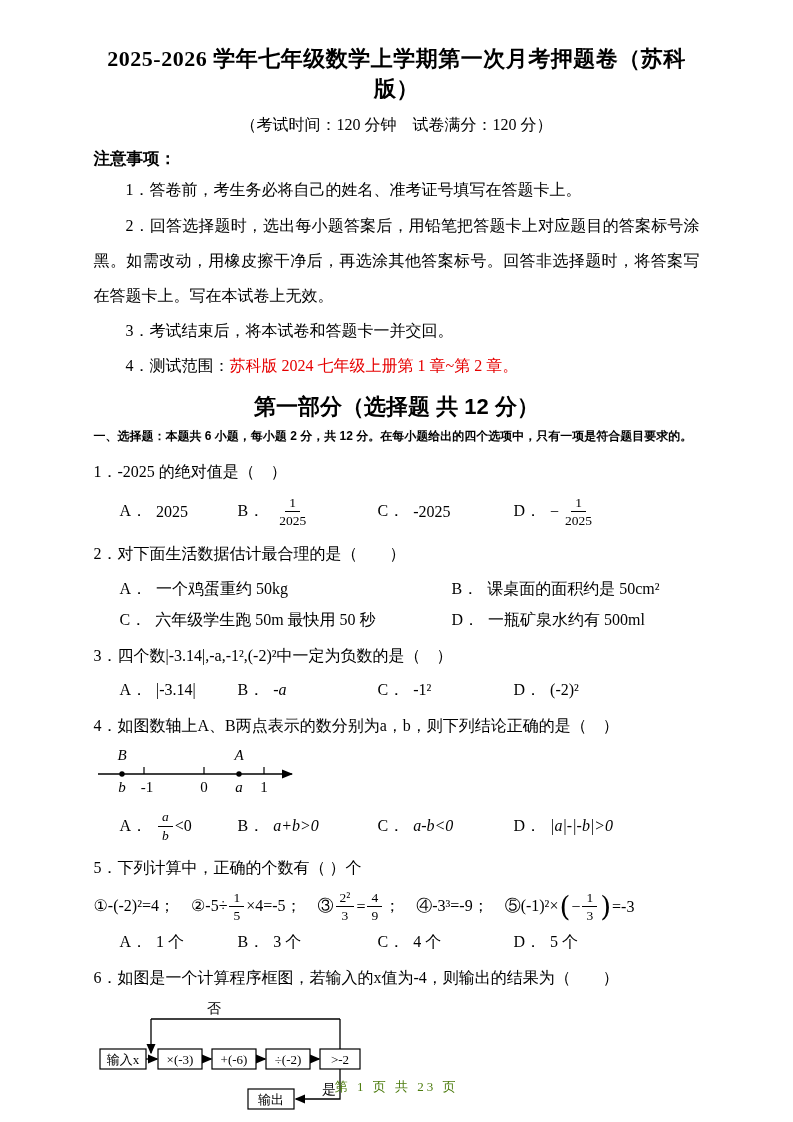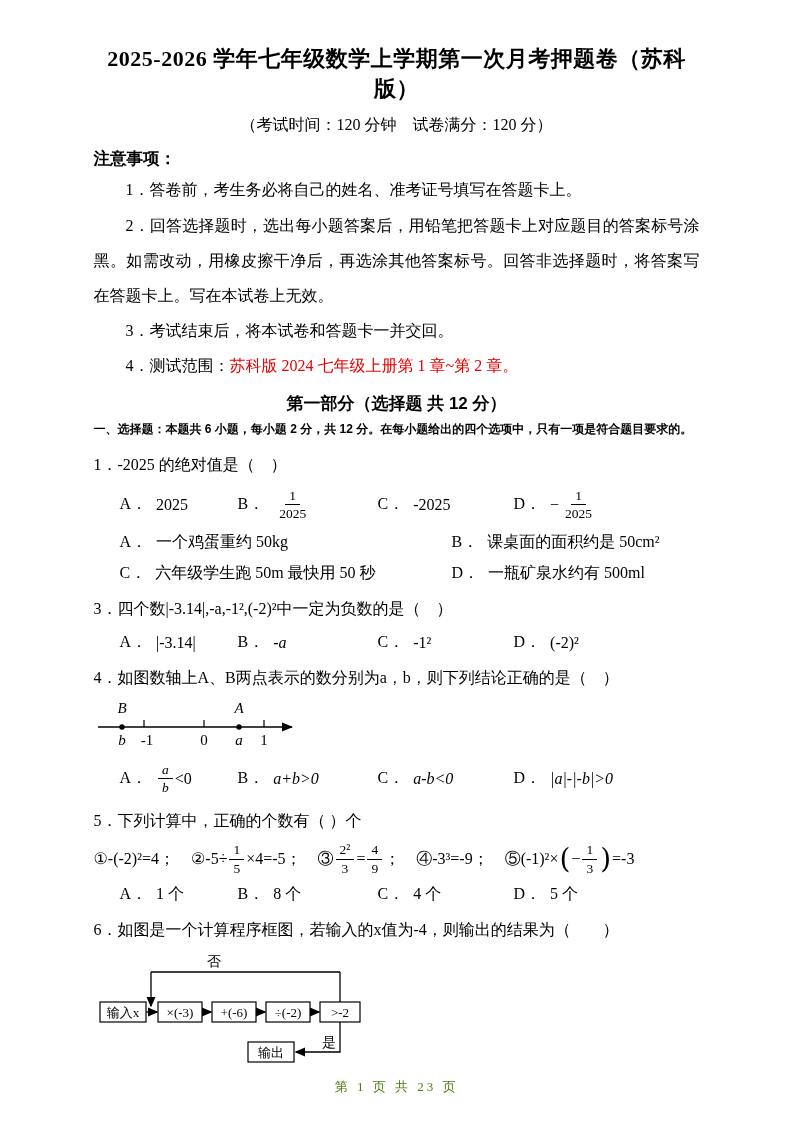--- a/index.html
+++ b/index.html
@@ -11,21 +11,21 @@
   }
   .title{
     font-size:22px;font-weight:bold;text-align:center;margin:4px 0 12px 0;
     font-family:"Liberation Serif","DejaVu Serif",serif;letter-spacing:.5px;line-height:1.35;
   }
   .subtitle{text-align:center;font-size:16px;margin:0 0 12px 0;}
   .notice-heading{font-weight:bold;font-size:16.5px;font-family:"Liberation Sans","DejaVu Sans",sans-serif;margin:4px 0 2px 0;}
   .notice-item{margin:0;line-height:2.2;text-indent:2em;text-align:justify;}
   .red{color:var(--accent-red,#e60000);}
   .part-header{
-    text-align:center;font-weight:bold;font-size:17px;margin:8px 0 2px 0;
+    text-align:center;font-weight:bold;font-size:22px;margin:8px 0 2px 0;
     font-family:"Liberation Sans","DejaVu Sans",sans-serif;
   }
   .section-intro{
     font-weight:bold;font-family:"Liberation Sans","DejaVu Sans",sans-serif;
     line-height:1.75;margin:4px 0 6px 0;padding-left:2em;text-indent:-2em;text-align:justify;font-size:12px;
   }
   .stem{margin:10px 0 2px 0;line-height:1.9;}
   .opts4{display:flex;align-items:center;margin:8px 0 8px 26px;}
   .opts4 .opt{display:flex;align-items:center;}
   .opts4 .opt:nth-child(1){width:118px;}
@@ -91,20 +91,21 @@
         <span>−</span>
         <span class="frac">
           <span class="fnum">1</span>
           <span class="fden">2025</span>
         </span>
       </div>
     </div>
   </div>
 
   <div>
+    <p class="stem">2．对下面生活数据估计最合理的是（　　）</p>
     <div class="optrow">
       <div class="opt">
         <span class="olabel">A．</span>
         <span>一个鸡蛋重约 50kg</span>
       </div>
       <div class="opt">
         <span class="olabel">B．</span>
         <span>课桌面的面积约是 50cm²</span>
       </div>
     </div>
@@ -216,21 +217,21 @@
       <span class="bigp">)</span>
       <span>=-3</span>
     </div>
     <div class="opts4">
       <div class="opt">
         <span class="olabel">A．</span>
         <span>1 个</span>
       </div>
       <div class="opt">
         <span class="olabel">B．</span>
-        <span>8 个</span>
+        <span>3 个</span>
       </div>
       <div class="opt">
         <span class="olabel">C．</span>
         <span>4 个</span>
       </div>
       <div class="opt">
         <span class="olabel">D．</span>
         <span>5 个</span>
       </div>
     </div>

